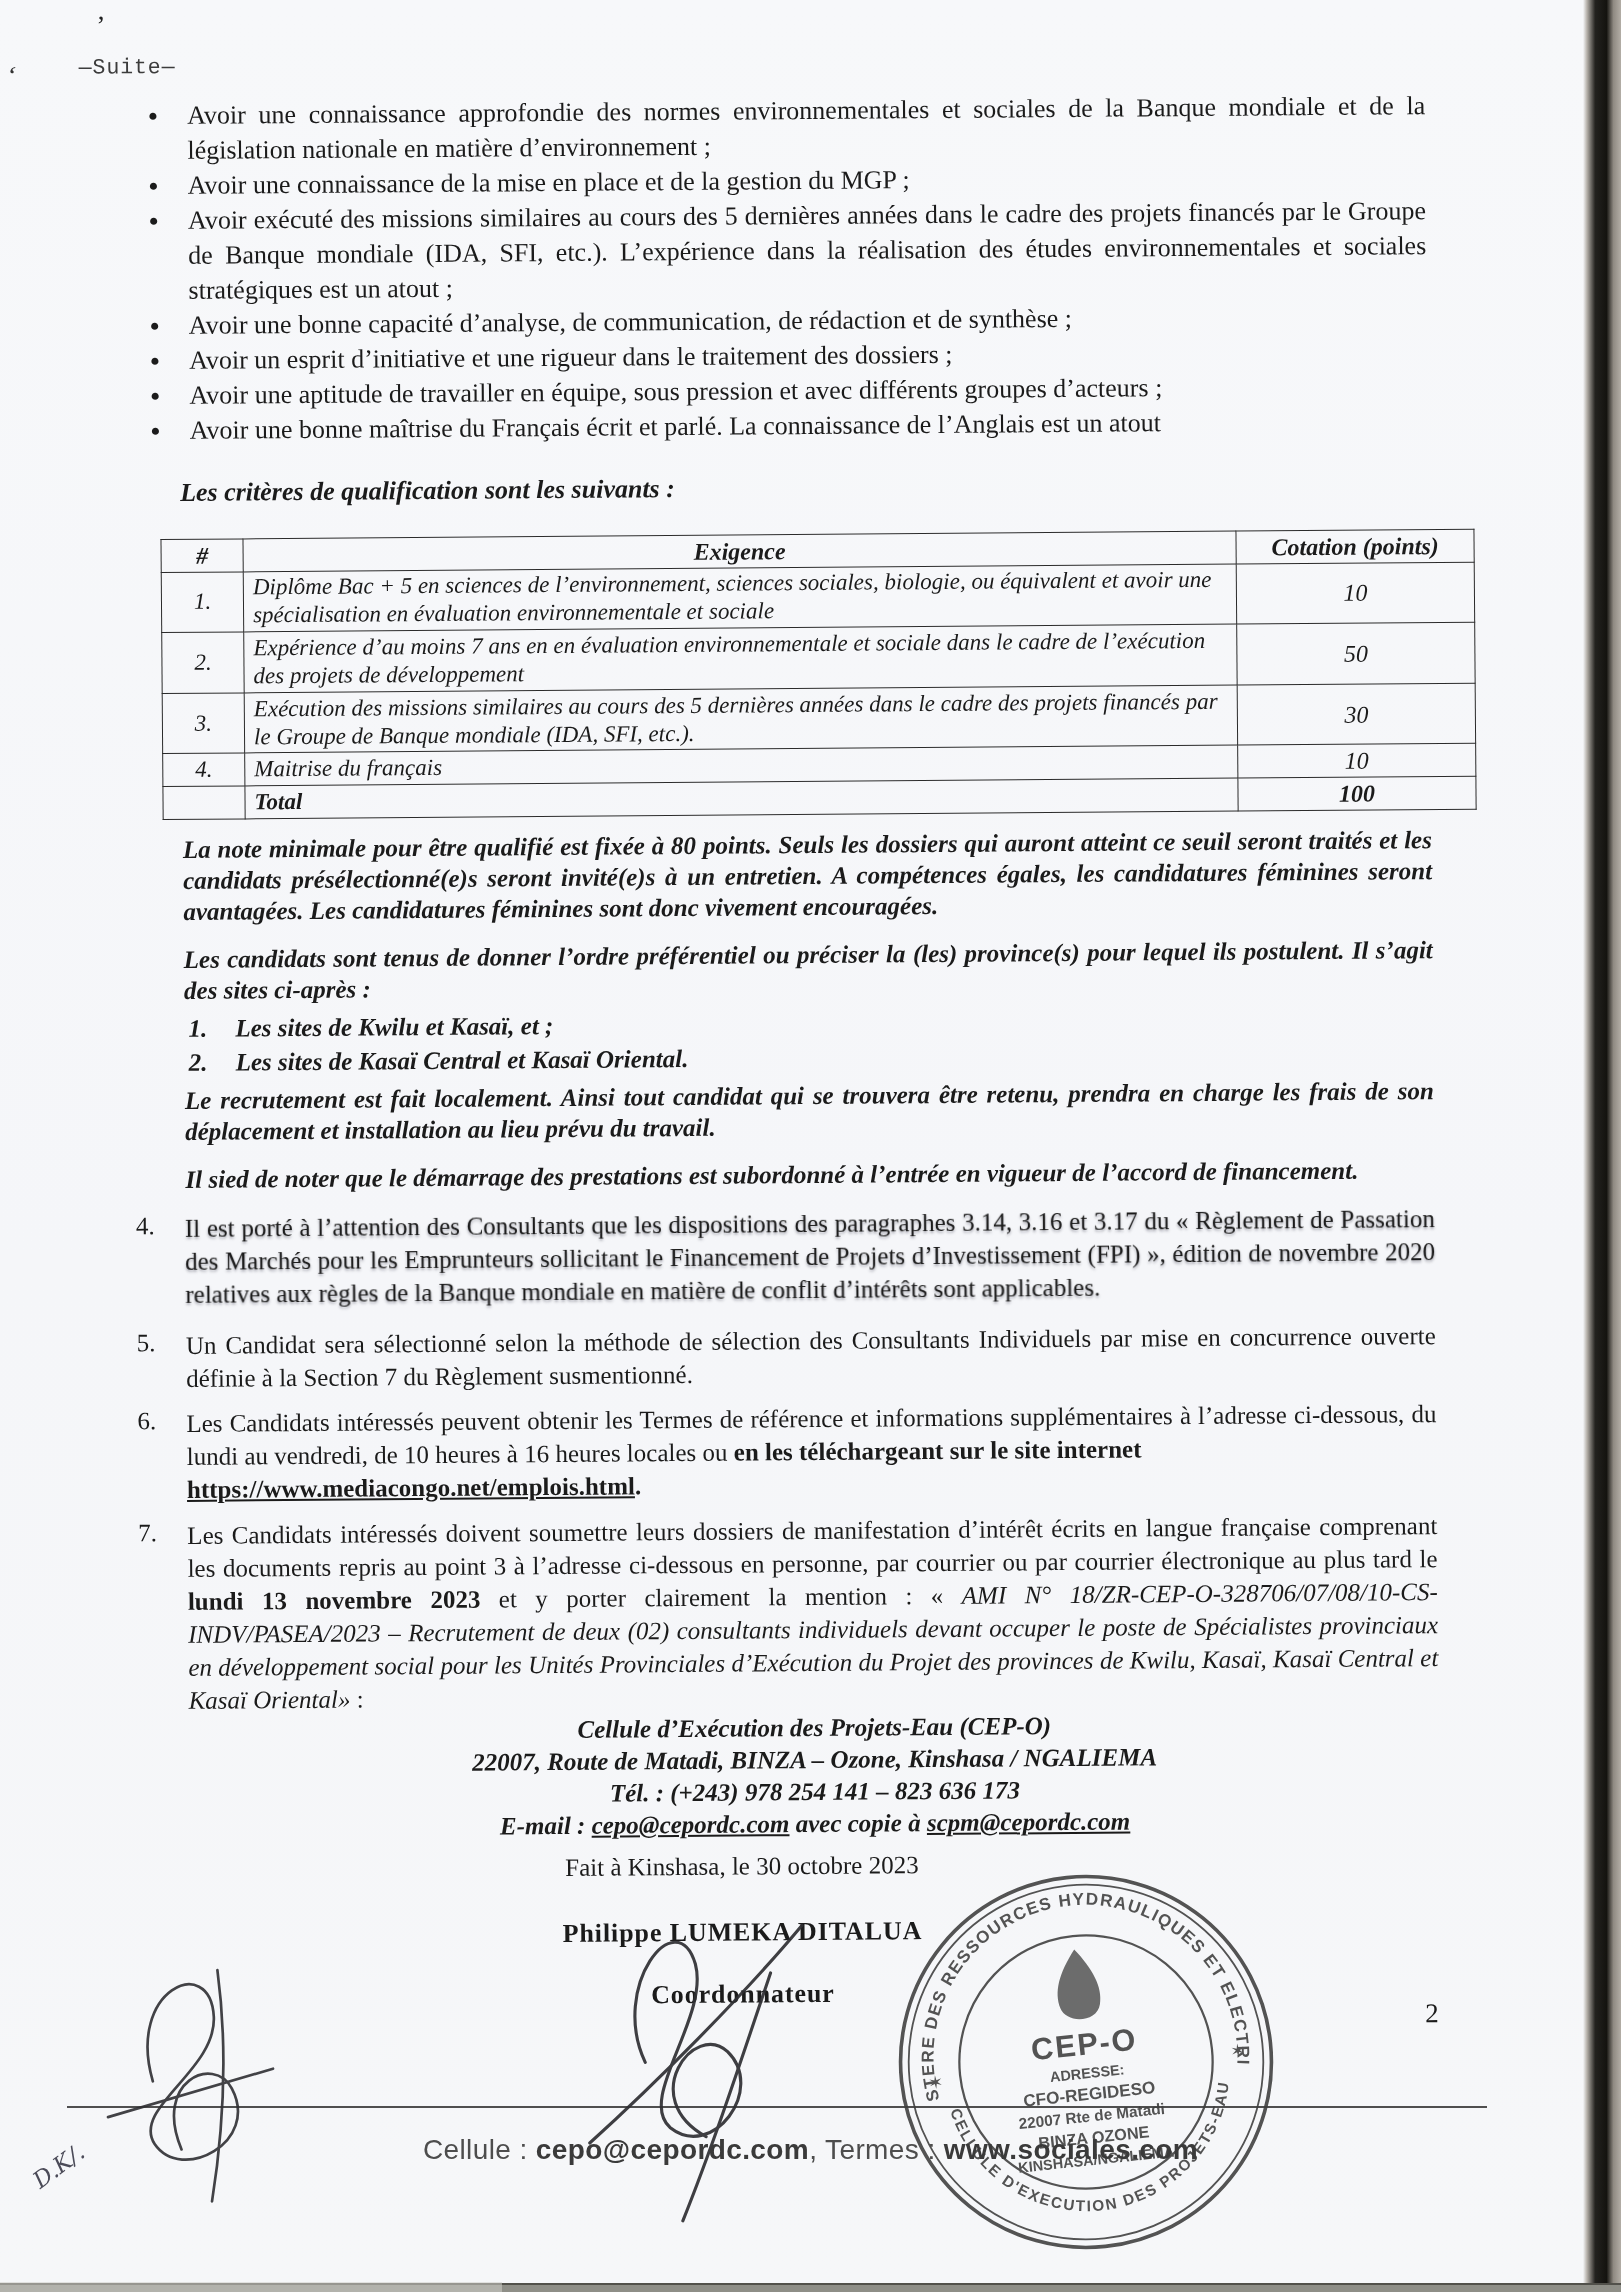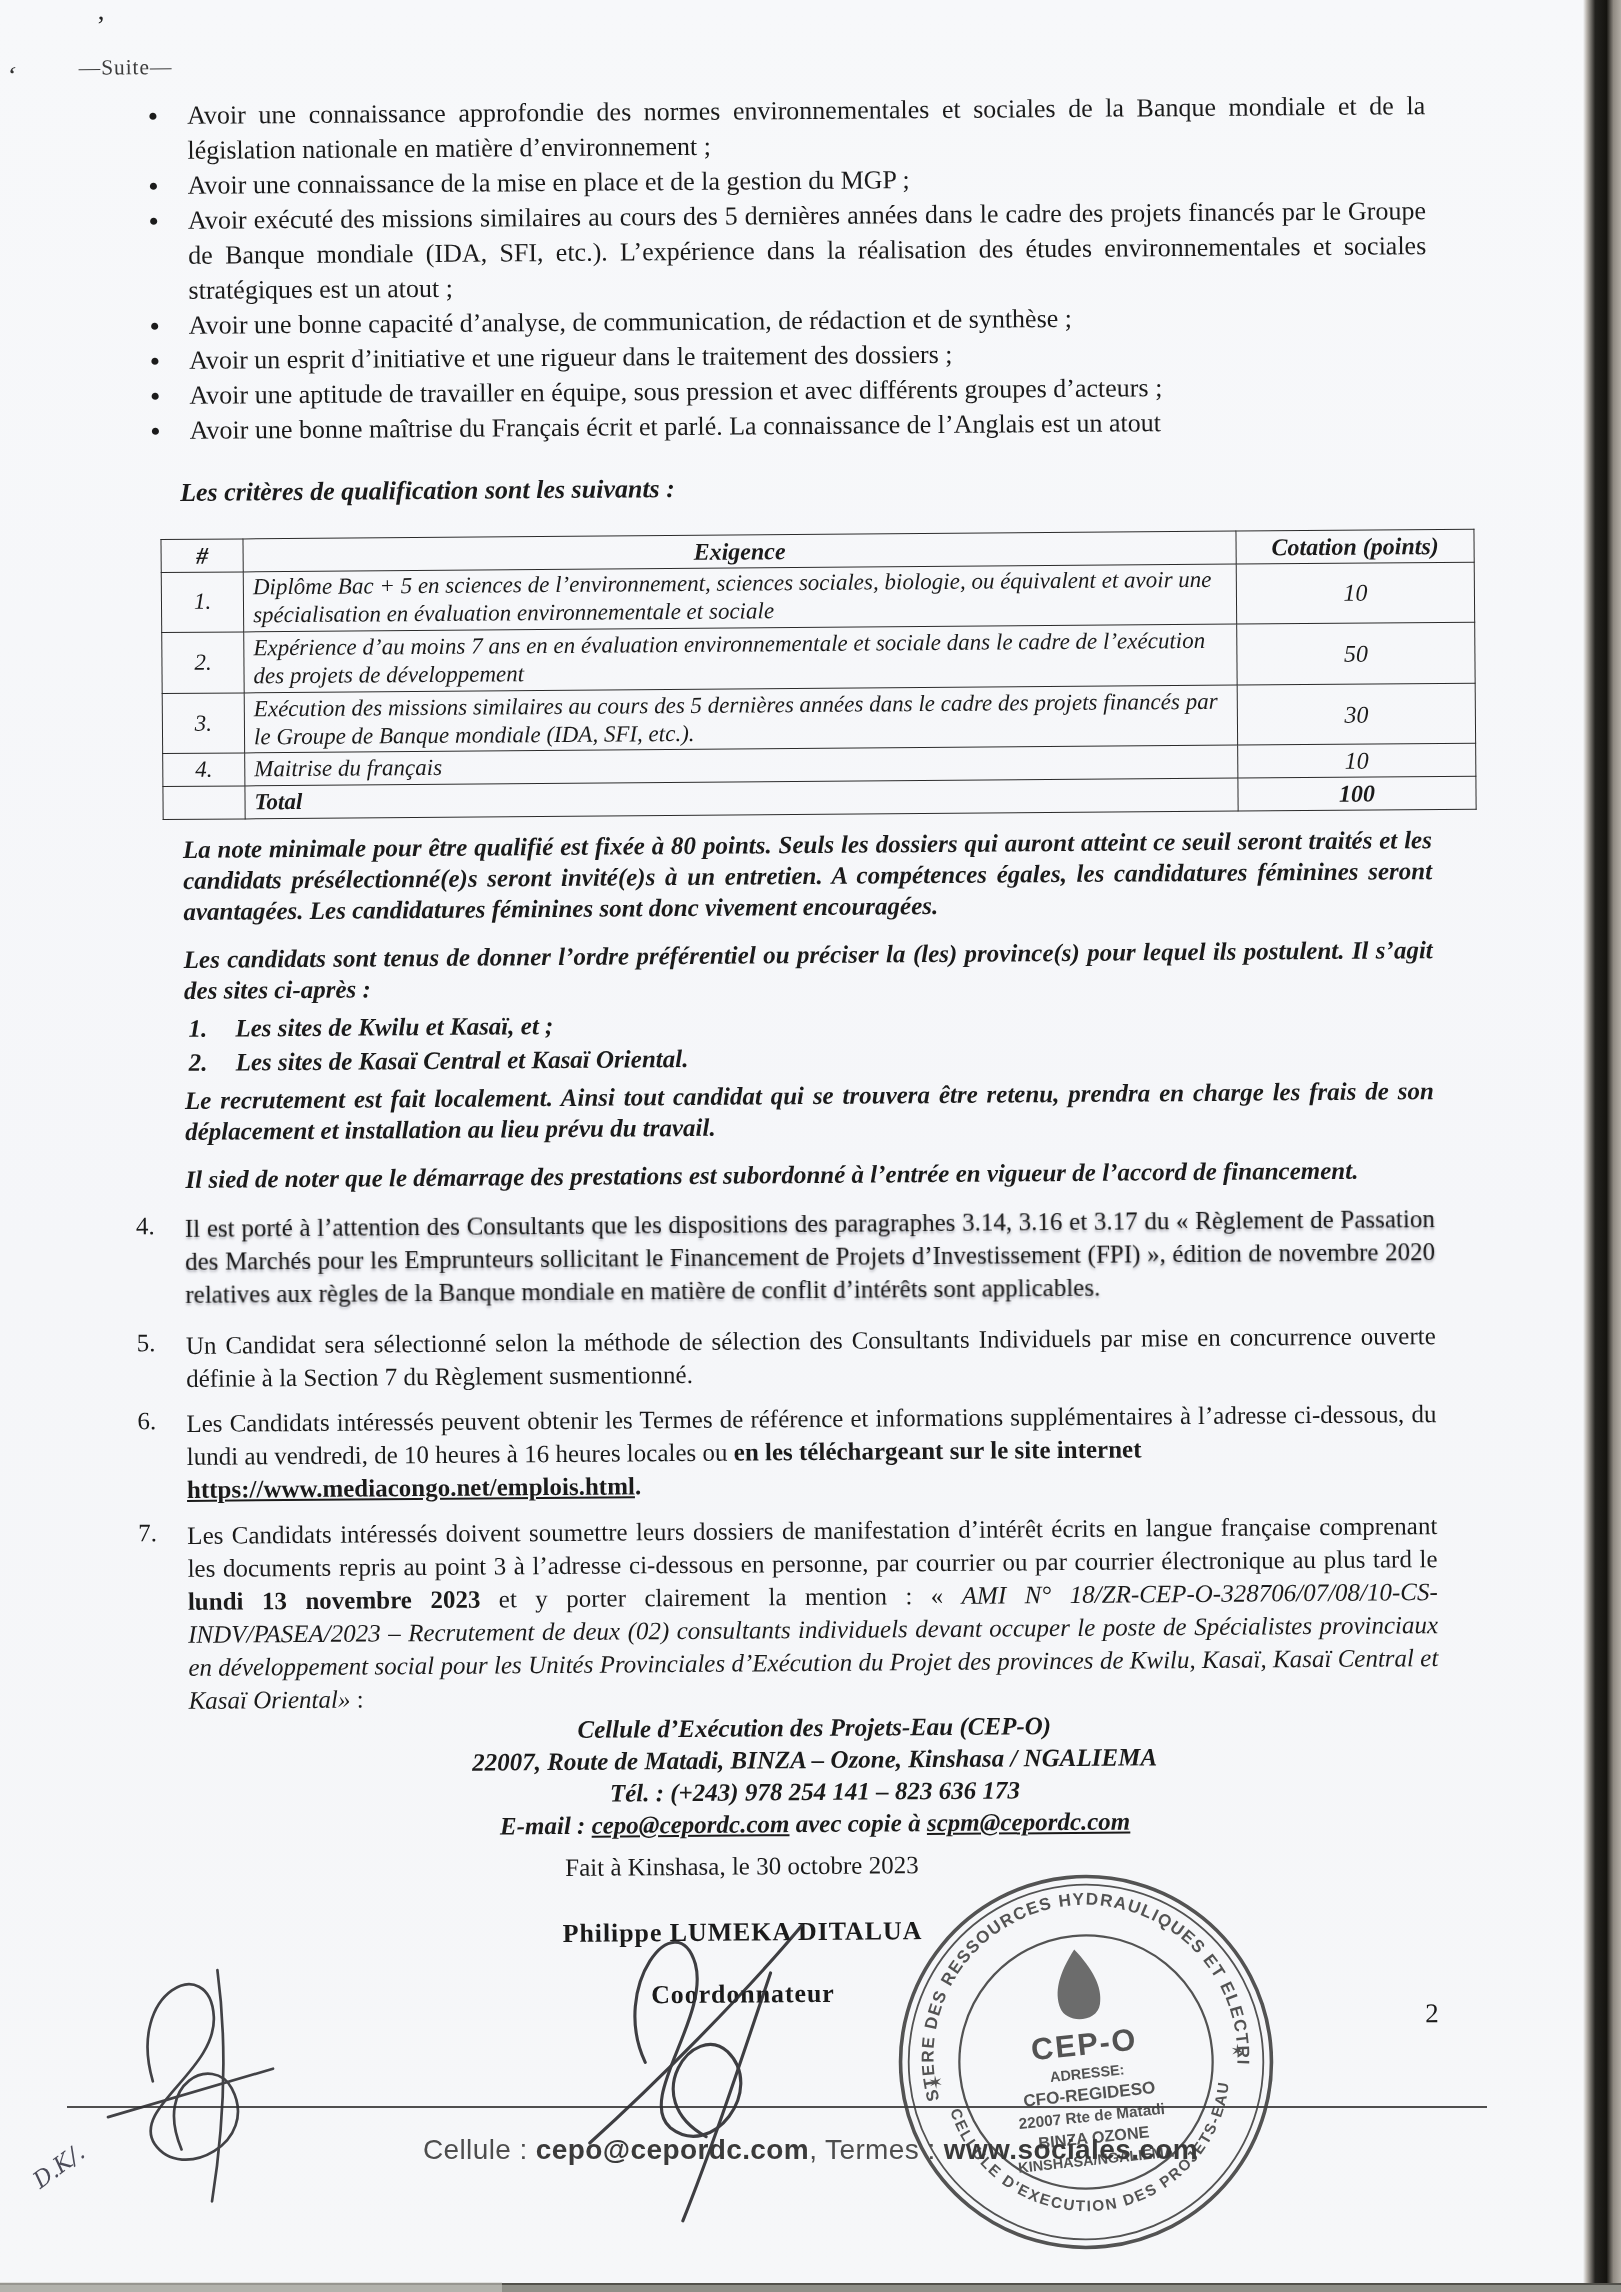--- a/index.html
+++ b/index.html
@@ -7,21 +7,21 @@
   .page{
     position:relative;
     width:1621px;height:2293px;
     background:linear-gradient(180deg,#f7f8fa 0%,#f5f6f9 55%,#f6f7f9 100%);
     overflow:hidden;
     font-family:"Liberation Serif", serif;
     color:#1b1b1b;
   }
   .doc{position:absolute;left:0;top:0;width:1621px;height:2293px;
        transform:rotate(-0.45deg);transform-origin:806px 985px;}
-  .suite{position:absolute;left:86px;top:50px;font-size:21.5px;color:#3c3c3c;letter-spacing:0.9px;}
+  .suite{position:absolute;left:86px;top:50px;font-size:21.5px;color:#3c3c3c;letter-spacing:0.9px;font-family:Liberation Mono, monospace;}
   .mark-left{position:absolute;left:14.3px;top:54px;font-size:27px;color:#333;transform:rotate(12deg);}
   .mark-top{position:absolute;left:104px;top:5.4px;font-size:27px;color:#222;}
 
   
   .bullets{position:absolute;left:142px;top:93px;width:1290px;list-style:none;margin:0;padding:0;}
   .bullets li{position:relative;padding-left:52px;font-size:26px;line-height:35px;text-align:justify;}
   .bullets li::before{content:"•";position:absolute;left:12.5px;top:0;font-size:30px;line-height:35px;}
 
   .criteria{position:absolute;left:184px;top:473px;font-size:26px;font-weight:bold;font-style:italic;}
 

